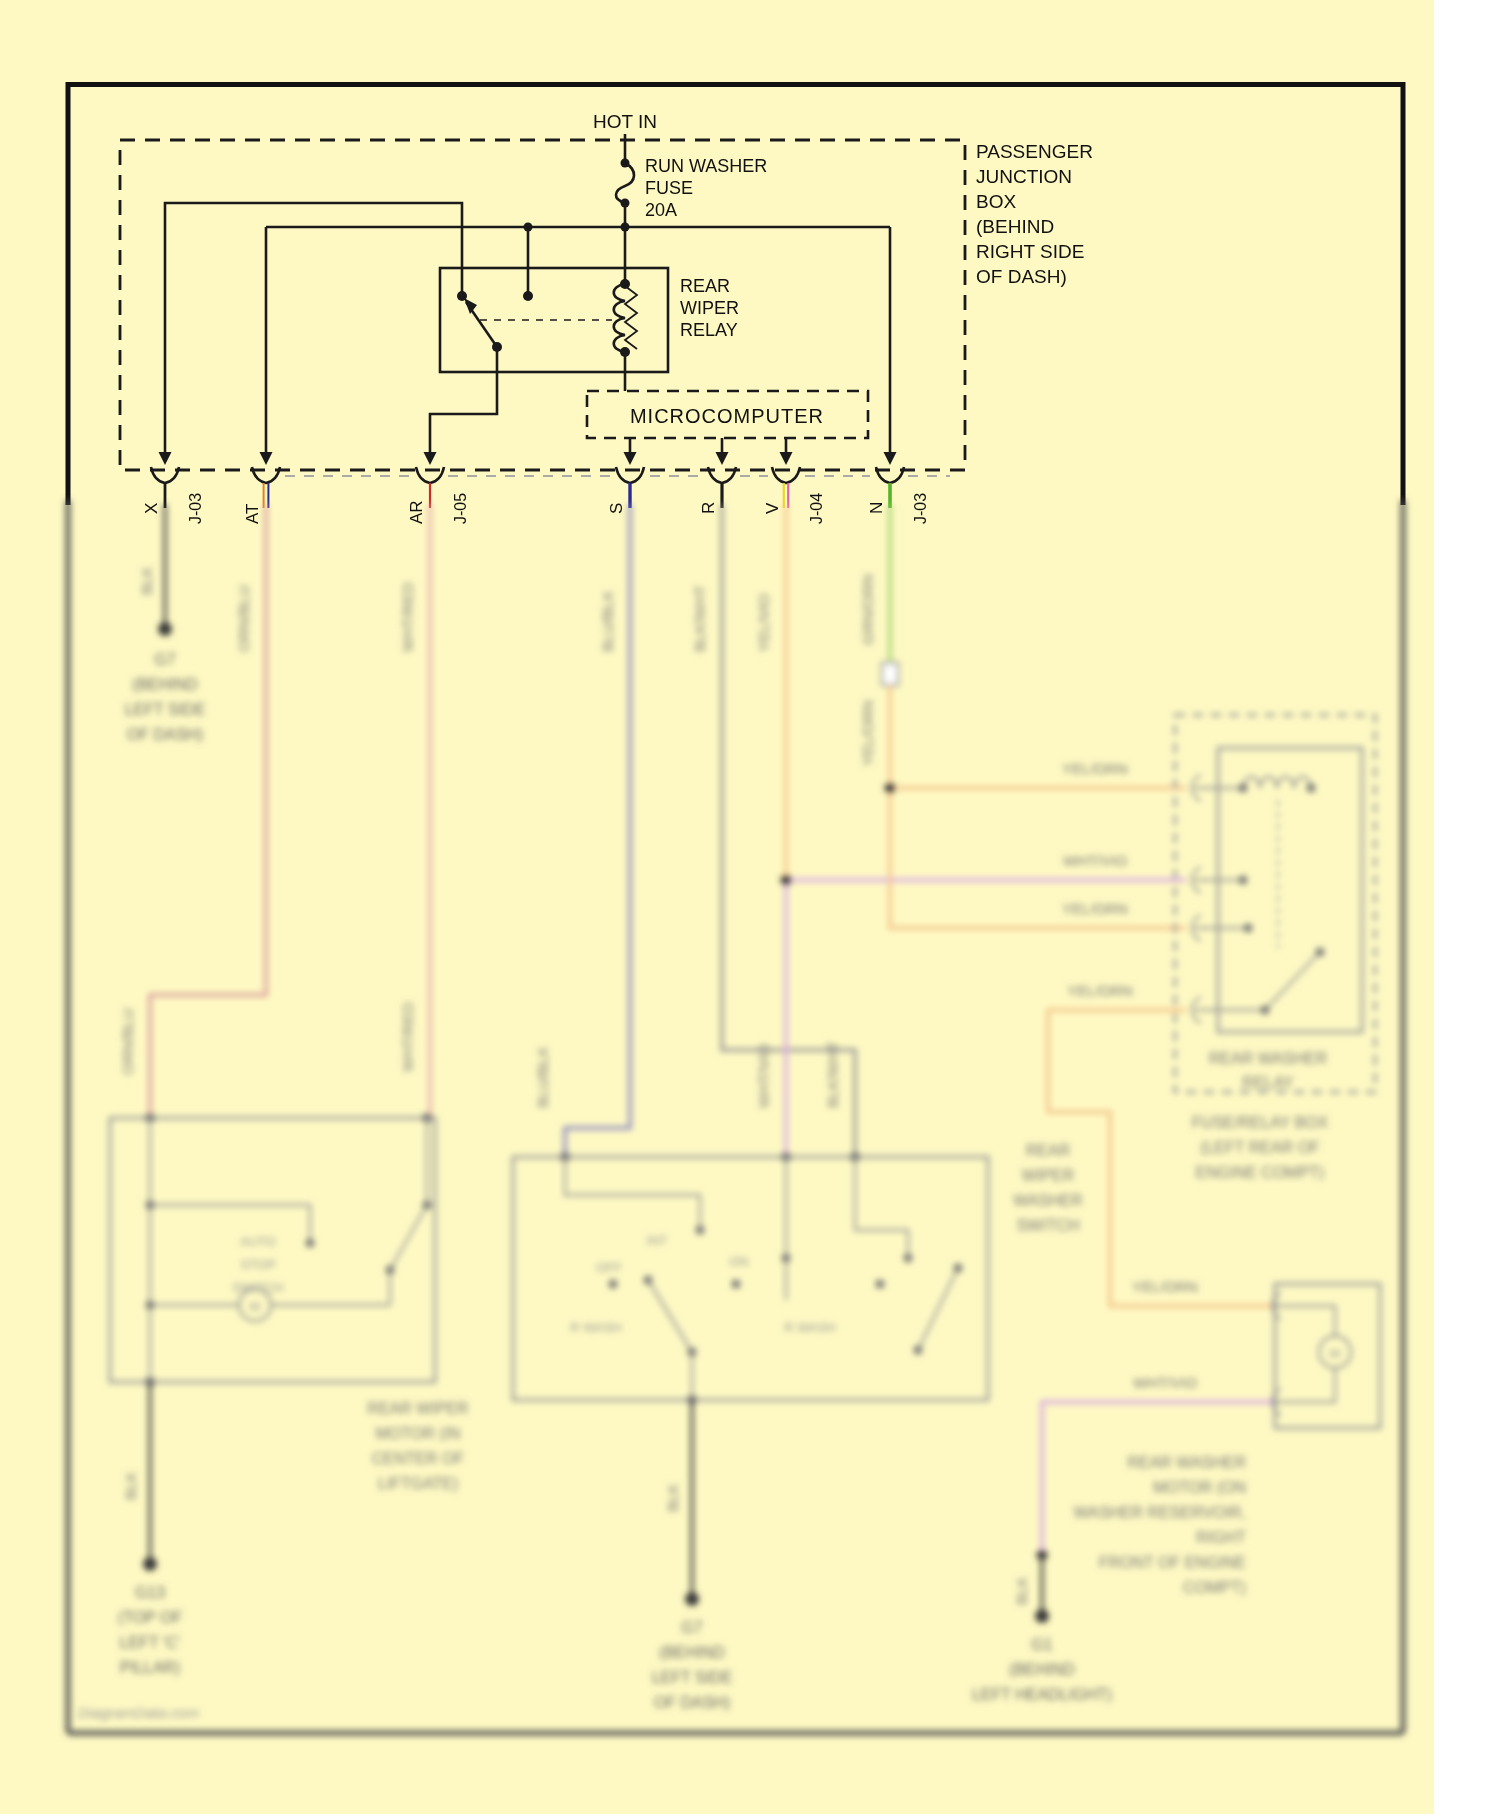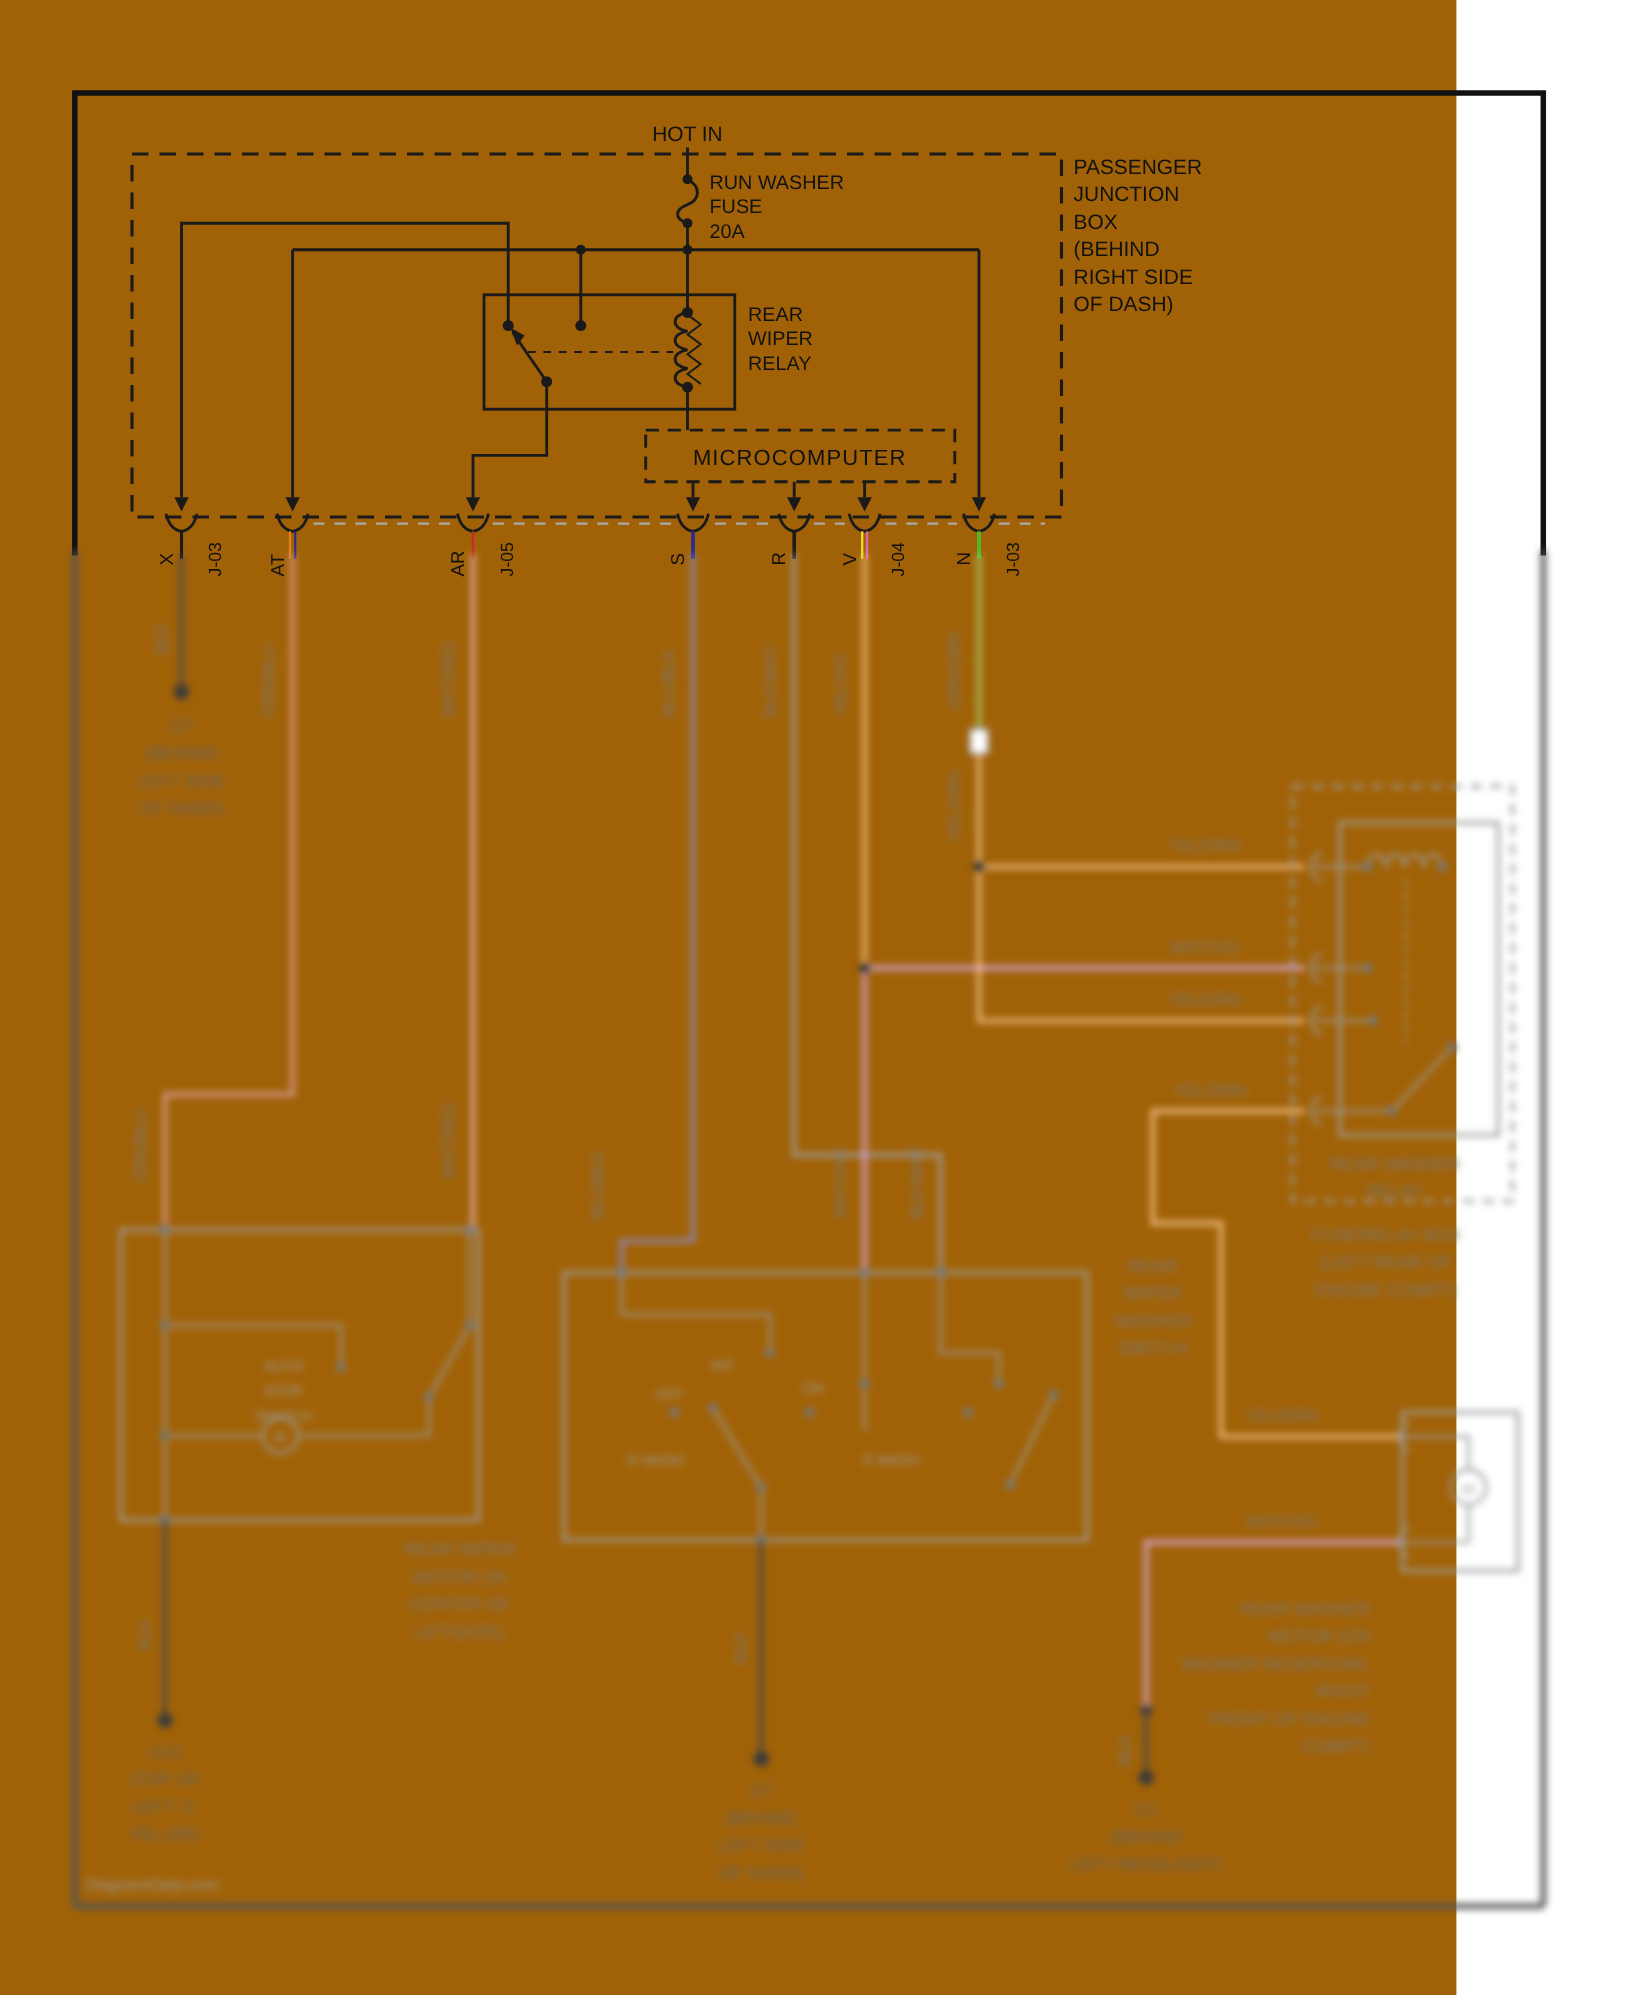--- a/index.html
+++ b/index.html
@@ -1,16 +1,16 @@
 <!DOCTYPE html>
 <html><head>
 <meta charset="utf-8">
 <style>
   html,body{margin:0;padding:0;background:#ffffff;}
-  .page{width:1324px;height:1814px;position:relative;background:#a16207;}
+  .page{width:1434px;height:1814px;position:relative;background:#fef9c3;}
   svg{display:block;}
   text{font-family:"Liberation Sans","DejaVu Sans",sans-serif;fill:#111;}
   .t18{font-size:18px;} .t19{font-size:19px;} .t20{font-size:20px;letter-spacing:1px;}
   .pin{font-size:17px;} .jlb{font-size:16px;}
   .bk{stroke:#1a1a1a;stroke-width:2.6;fill:none;}
   .frame{stroke:#111;stroke-width:5;fill:none;}
   .frameb{stroke:#555;stroke-width:5;fill:none;}
   .dashbox{stroke:#1a1a1a;stroke-width:2.8;fill:none;stroke-dasharray:15 10;}
   .mcbox{stroke:#1a1a1a;stroke-width:2.6;fill:none;stroke-dasharray:12 8;}
   .graydash{stroke:#aaa;stroke-width:2;fill:none;stroke-dasharray:10 9;}

